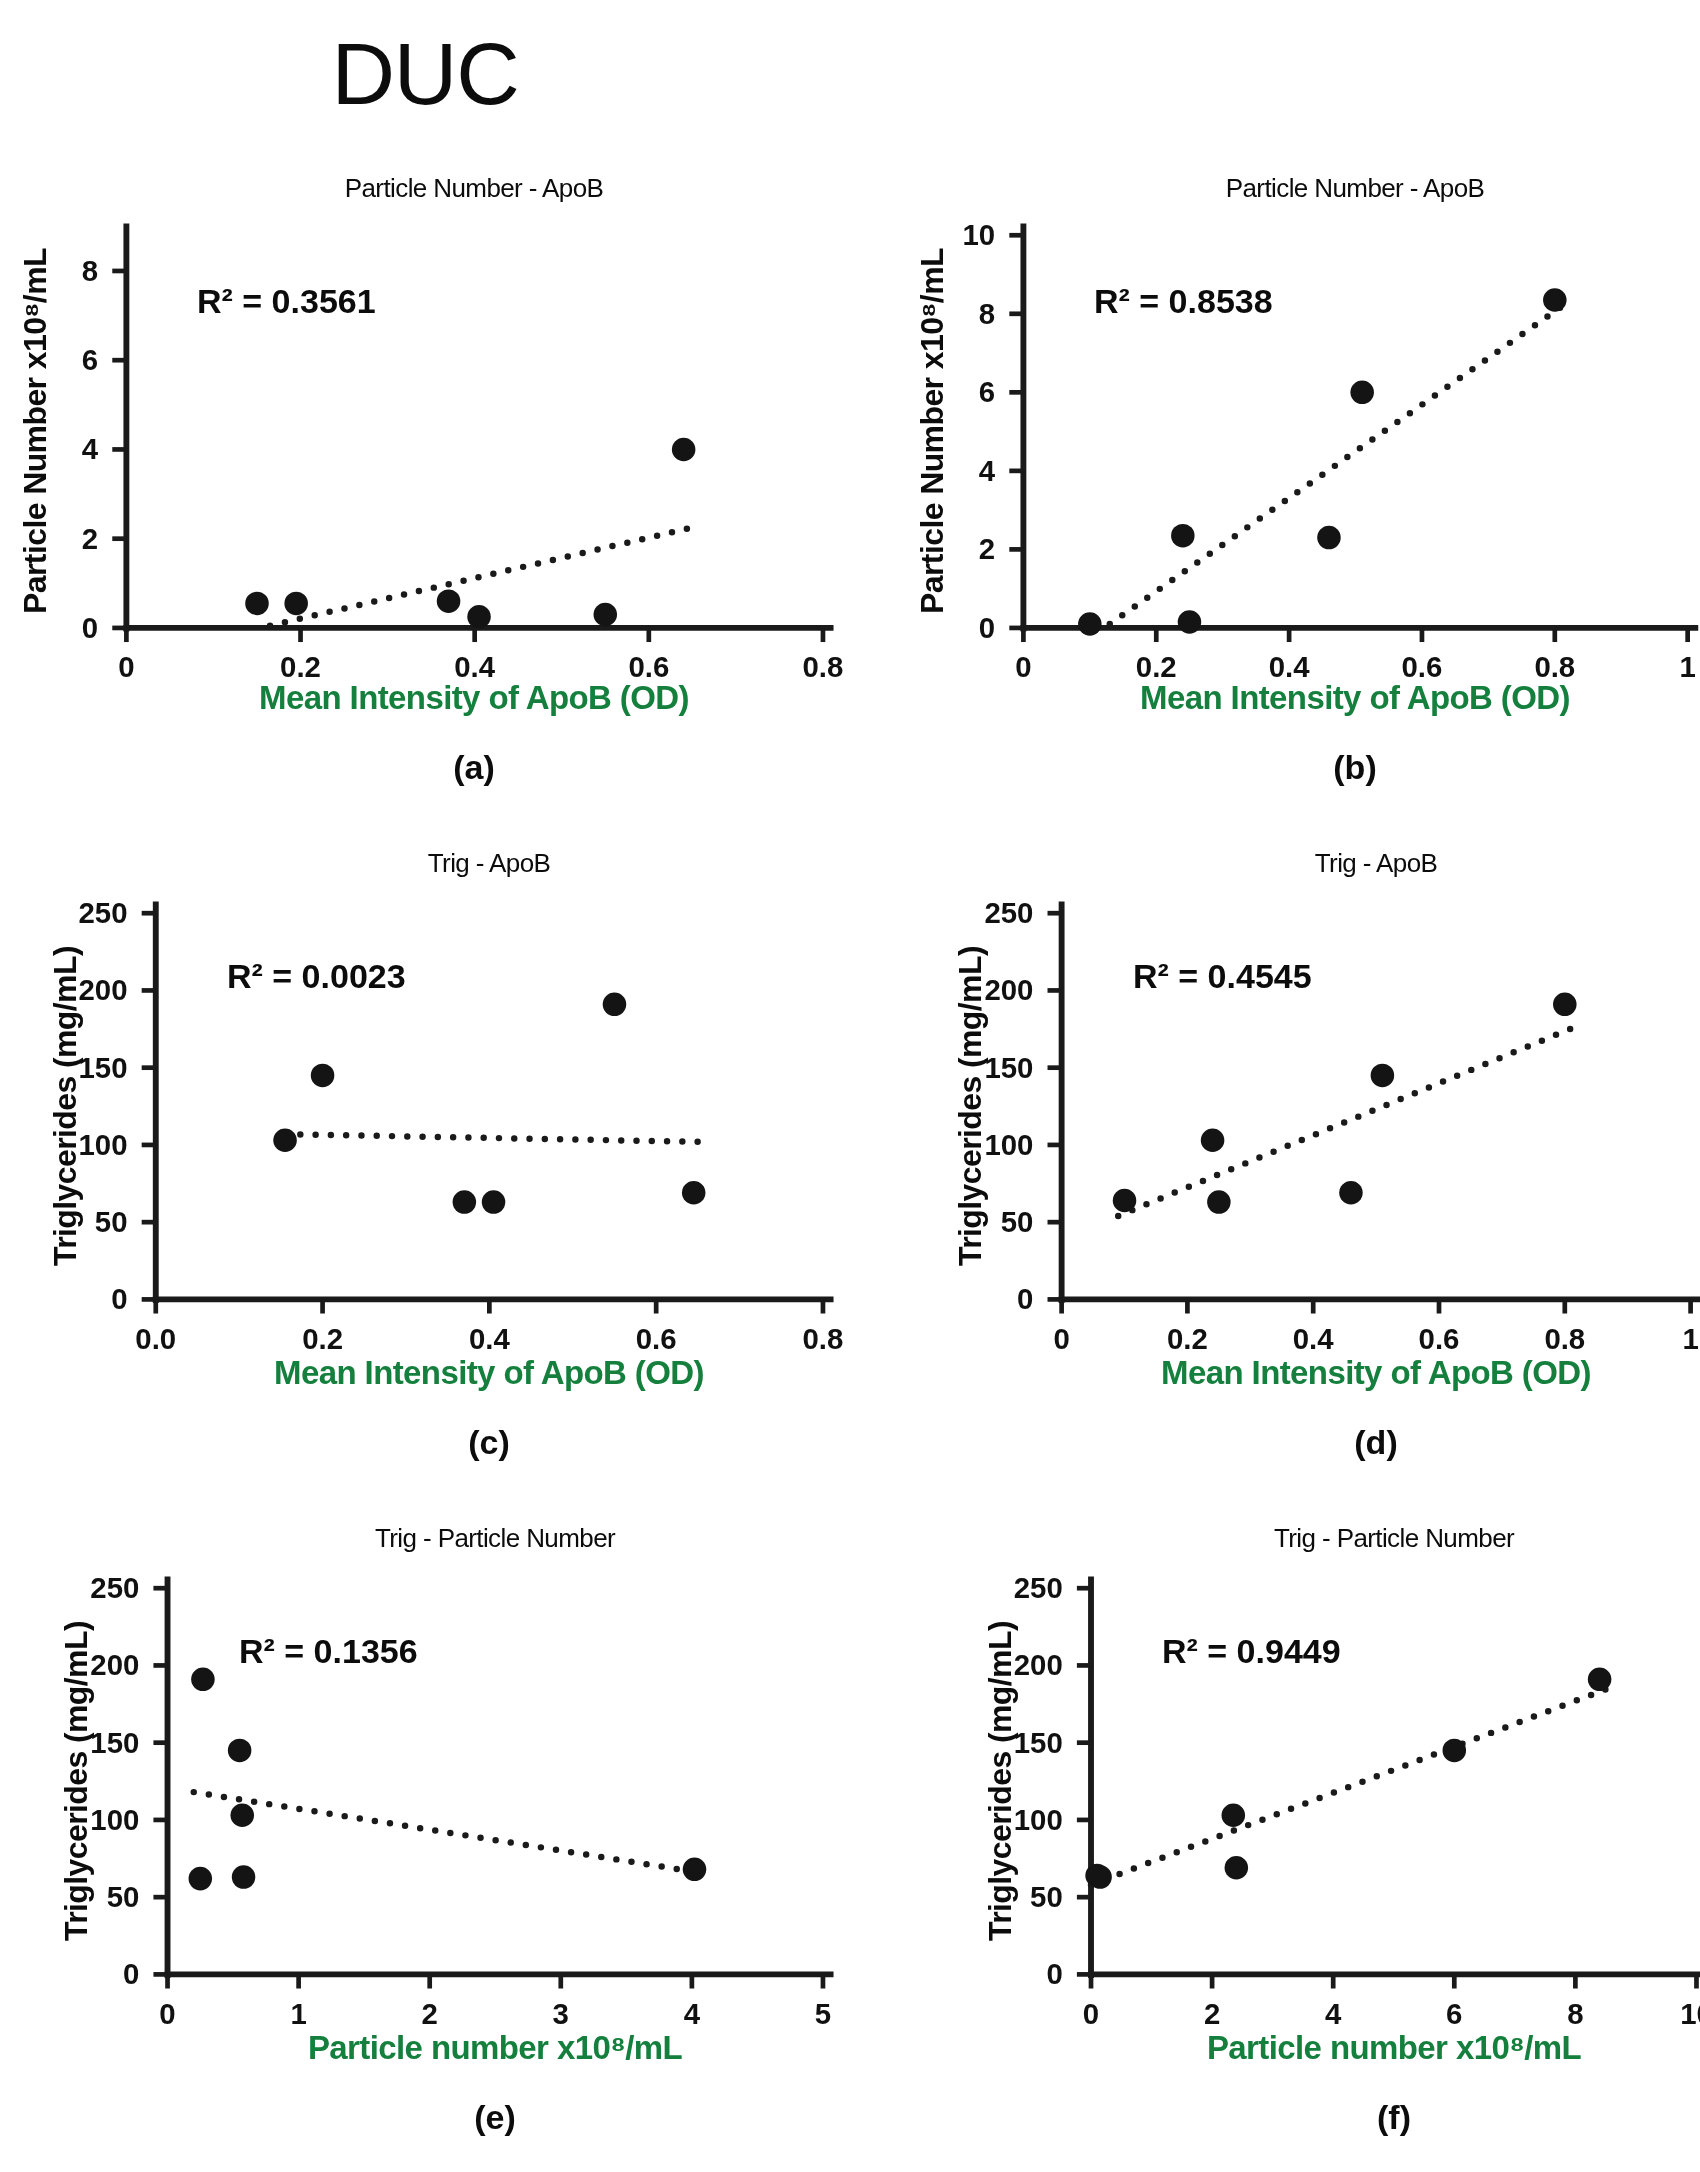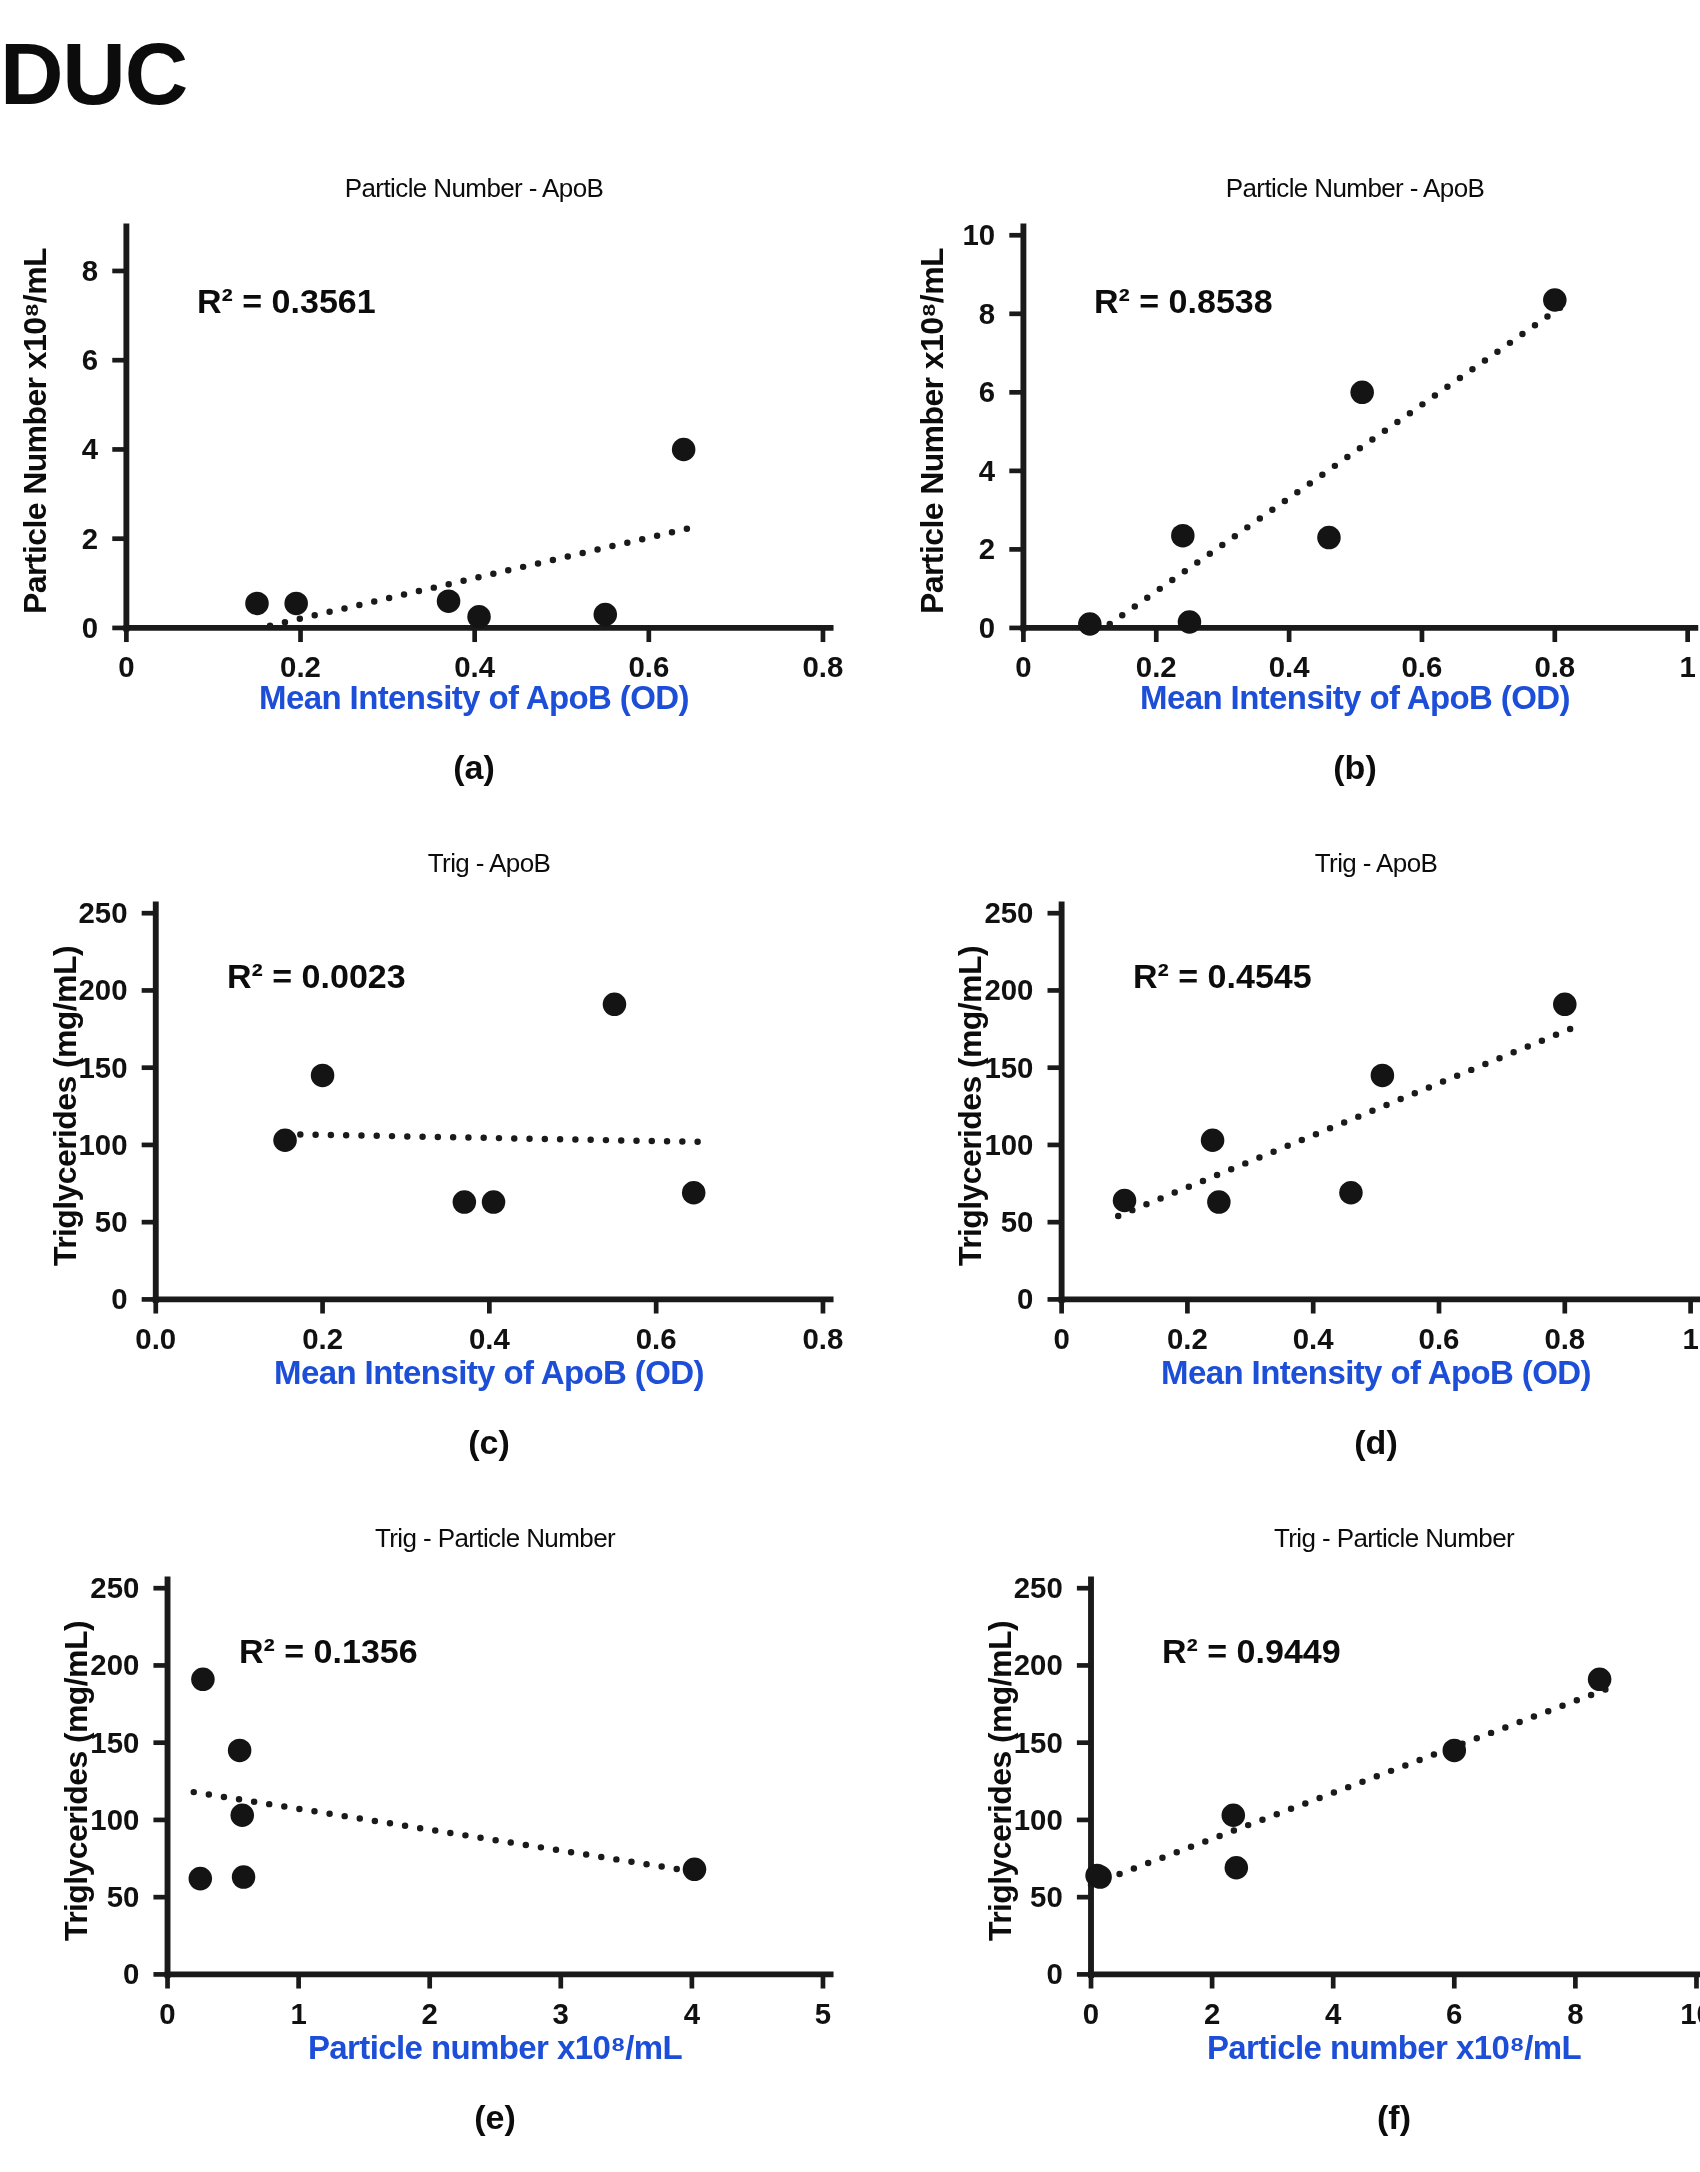--- a/index.html
+++ b/index.html
@@ -10,22 +10,22 @@
     color:#111111;
     overflow:hidden;
     position:relative;
   }
   .page { width:1700px; height:2172px; background:#ffffff; }
   .col-headers {
     display:grid; grid-template-columns:1fr 1fr;
     height:147px; align-items:center;
   }
   .col-header {
-    text-align:left;
-    font-size:88px; font-weight:bold; letter-spacing:-1.2px;
+    text-align:center;
+    font-size:88px; font-weight:normal; letter-spacing:-1.2px;
     color:#0c0c0c;
   }
   .charts-grid {
     display:grid;
     grid-template-columns:1fr 1fr;
     grid-template-rows:675px 675px 675px;
   }
   .panel { position:relative; width:850px; height:675px; }
   .chart-svg { position:absolute; left:0; top:0; width:850px; height:675px; }
   .chart-svg text {
@@ -45,21 +45,21 @@
   .y-axis-label {
     position:absolute; top:var(--pm); left:var(--ylx);
     transform:translate(-50%,-50%) rotate(-90deg);
     font-size:32px; font-weight:bold; letter-spacing:-0.6px;
     white-space:nowrap; color:#0c0c0c;
   }
   .x-axis-label {
     position:absolute; top:532px; left:var(--pc);
     transform:translateX(-50%);
     font-size:33px; font-weight:bold; letter-spacing:-0.6px;
-    white-space:nowrap; color:#1d4ed8;
+    white-space:nowrap; color:#15803d;
   }
   .panel-letter {
     position:absolute; top:601px; left:var(--pc);
     transform:translateX(-50%);
     font-size:34px; font-weight:bold; color:#0c0c0c;
   }
 </style>
 </head>
 <body>
 

